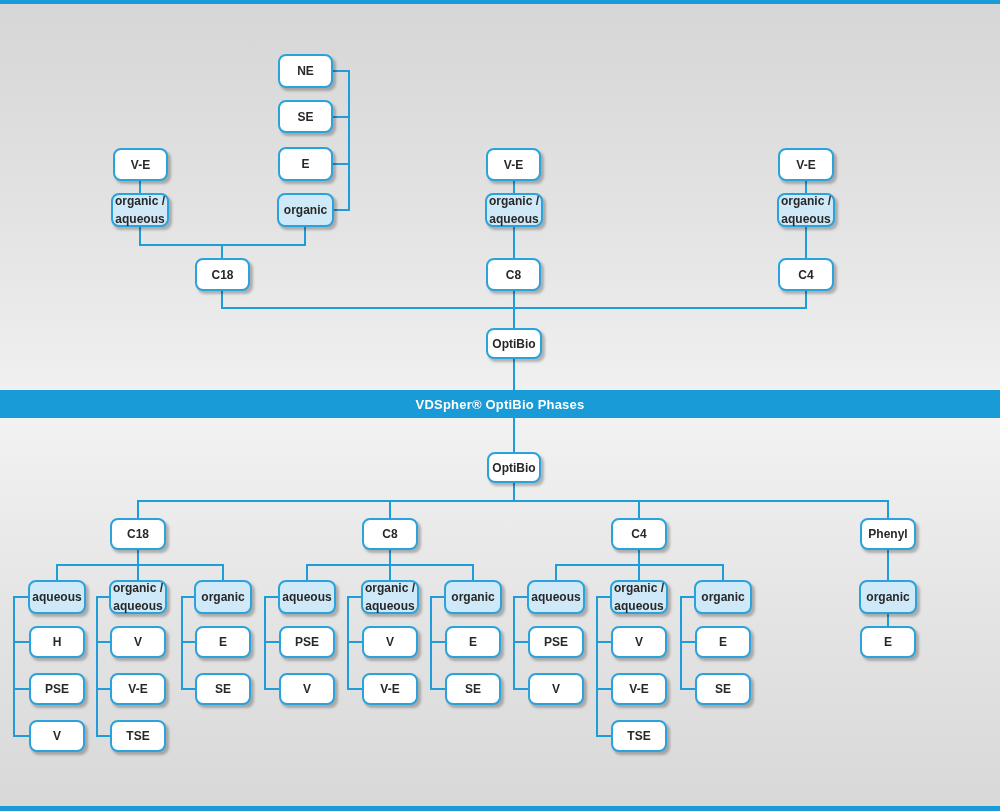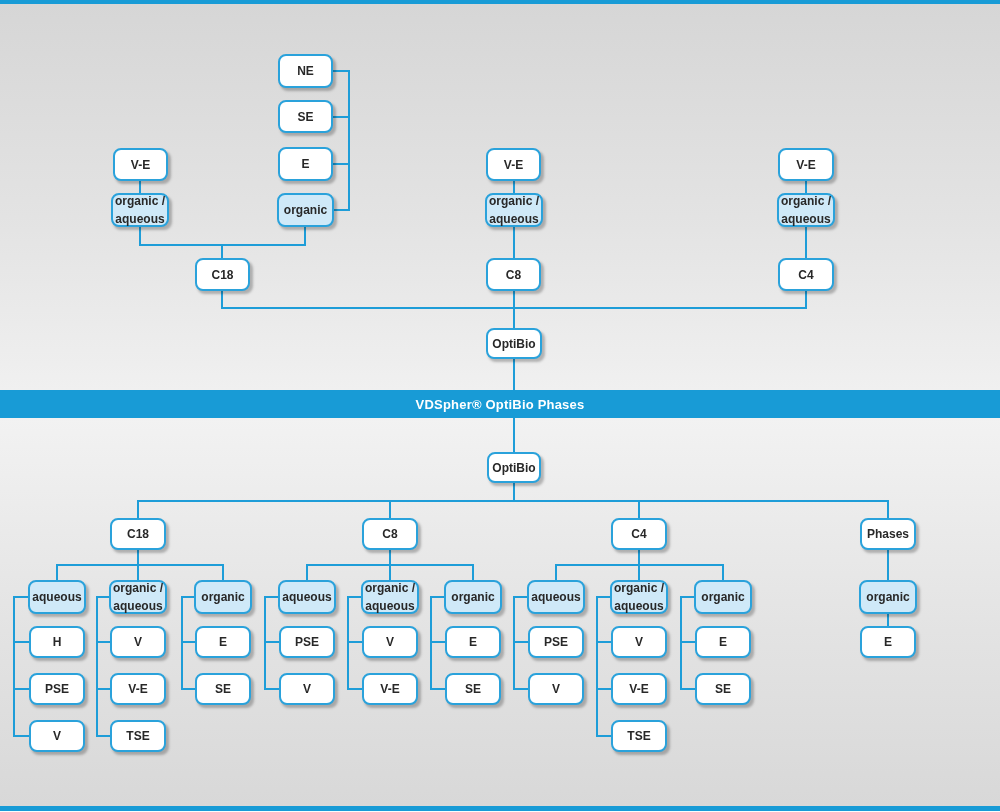--- a/index.html
+++ b/index.html
@@ -134,21 +134,21 @@
       <div class="node" style="left: 486px; top: 258px; width: 55px; height: 33px; background: rgb(255, 255, 255); border-color: rgb(42, 162, 219); color: rgb(40, 40, 40);">C8</div>
       <div class="node" style="left: 778px; top: 148px; width: 56px; height: 33px; background: rgb(255, 255, 255); border-color: rgb(42, 162, 219); color: rgb(40, 40, 40);">V-E</div>
       <div class="node two" style="left: 777px; top: 193px; width: 58px; height: 34px; background: rgb(207, 233, 248); border-color: rgb(42, 162, 219); color: rgb(40, 40, 40);">organic /
 aqueous</div>
       <div class="node" style="left: 778px; top: 258px; width: 56px; height: 33px; background: rgb(255, 255, 255); border-color: rgb(42, 162, 219); color: rgb(40, 40, 40);">C4</div>
       <div class="node" style="left: 486px; top: 328px; width: 56px; height: 31px; background: rgb(255, 255, 255); border-color: rgb(42, 162, 219); color: rgb(40, 40, 40);">OptiBio</div>
       <div class="node" style="left: 487px; top: 452px; width: 54px; height: 31px; background: rgb(255, 255, 255); border-color: rgb(42, 162, 219); color: rgb(40, 40, 40);">OptiBio</div>
       <div class="node" style="left: 110px; top: 518px; width: 56px; height: 32px; background: rgb(255, 255, 255); border-color: rgb(42, 162, 219); color: rgb(40, 40, 40);">C18</div>
       <div class="node" style="left: 362px; top: 518px; width: 56px; height: 32px; background: rgb(255, 255, 255); border-color: rgb(42, 162, 219); color: rgb(40, 40, 40);">C8</div>
       <div class="node" style="left: 611px; top: 518px; width: 56px; height: 32px; background: rgb(255, 255, 255); border-color: rgb(42, 162, 219); color: rgb(40, 40, 40);">C4</div>
-      <div class="node" style="left: 860px; top: 518px; width: 56px; height: 32px; background: rgb(255, 255, 255); border-color: rgb(42, 162, 219); color: rgb(40, 40, 40);">Phases</div>
+      <div class="node" style="left: 860px; top: 518px; width: 56px; height: 32px; background: rgb(255, 255, 255); border-color: rgb(42, 162, 219); color: rgb(40, 40, 40);">Phenyl</div>
       <div class="node" style="left: 28px; top: 580px; width: 58px; height: 34px; background: rgb(207, 233, 248); border-color: rgb(42, 162, 219); color: rgb(40, 40, 40);">aqueous</div>
       <div class="node two" style="left: 109px; top: 580px; width: 58px; height: 34px; background: rgb(207, 233, 248); border-color: rgb(42, 162, 219); color: rgb(40, 40, 40);">organic /
 aqueous</div>
       <div class="node" style="left: 194px; top: 580px; width: 58px; height: 34px; background: rgb(207, 233, 248); border-color: rgb(42, 162, 219); color: rgb(40, 40, 40);">organic</div>
       <div class="node" style="left: 278px; top: 580px; width: 58px; height: 34px; background: rgb(207, 233, 248); border-color: rgb(42, 162, 219); color: rgb(40, 40, 40);">aqueous</div>
       <div class="node two" style="left: 361px; top: 580px; width: 58px; height: 34px; background: rgb(207, 233, 248); border-color: rgb(42, 162, 219); color: rgb(40, 40, 40);">organic /
 aqueous</div>
       <div class="node" style="left: 444px; top: 580px; width: 58px; height: 34px; background: rgb(207, 233, 248); border-color: rgb(42, 162, 219); color: rgb(40, 40, 40);">organic</div>
       <div class="node" style="left: 527px; top: 580px; width: 58px; height: 34px; background: rgb(207, 233, 248); border-color: rgb(42, 162, 219); color: rgb(40, 40, 40);">aqueous</div>
       <div class="node two" style="left: 610px; top: 580px; width: 58px; height: 34px; background: rgb(207, 233, 248); border-color: rgb(42, 162, 219); color: rgb(40, 40, 40);">organic /

